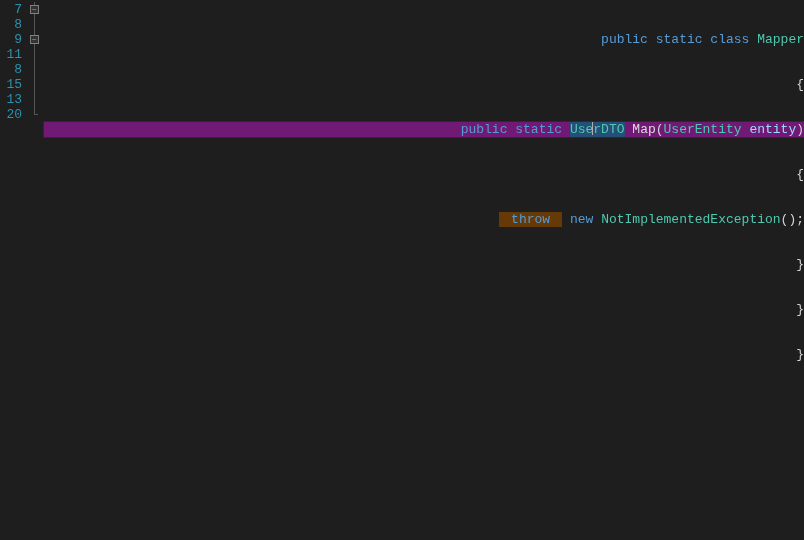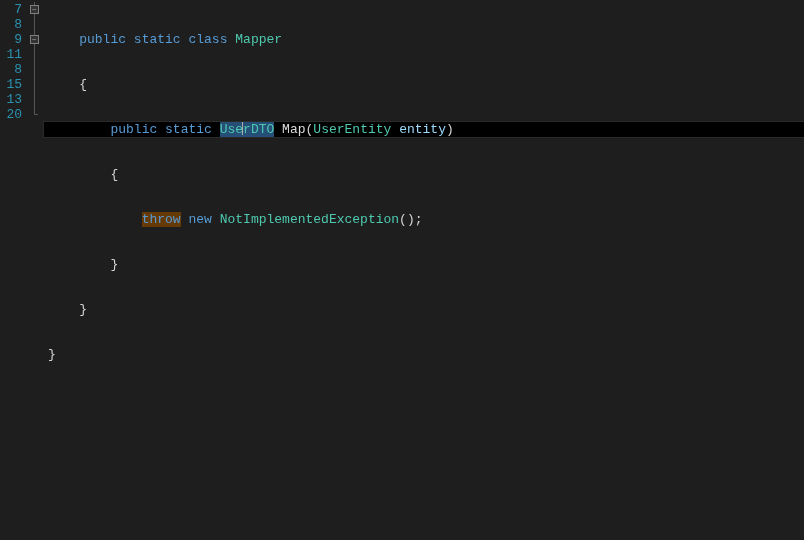--- a/index.html
+++ b/index.html
@@ -77,36 +77,37 @@
     width: 4px;
     height: 1px;
     background: #555;
   }
   .code {
     flex: 1;
     line-height: 15px;
     padding-top: 2px;
     white-space: pre;
     position: relative;
+    text-align: right;
   }
   .code-line {
     height: 15px;
     padding-left: 4px;
   }
   .current-line {
-    background: #000000;
+    background: #701a75;
     width: 100%;
     outline: 1px solid #2a2a2a;
   }
   .kw { color: #569cd6; }
   .type { color: #4ec9b0; }
   .ident { color: #dcdcdc; }
   .param { color: #9cdcfe; }
   .punct { color: #d4d4d4; }
-  .throw-hl { background: #653a07; color: #569cd6; padding: 0 0; }
+  .throw-hl { background: #653a07; color: #569cd6; padding: 0 12px; }
   .sel { background: #264f78; }
   .caret {
     display: inline-block;
     width: 1px;
     height: 13px;
     background: #aeafad;
     vertical-align: text-top;
     margin-left: -1px;
     animation: blink 1s step-start infinite;
   }

